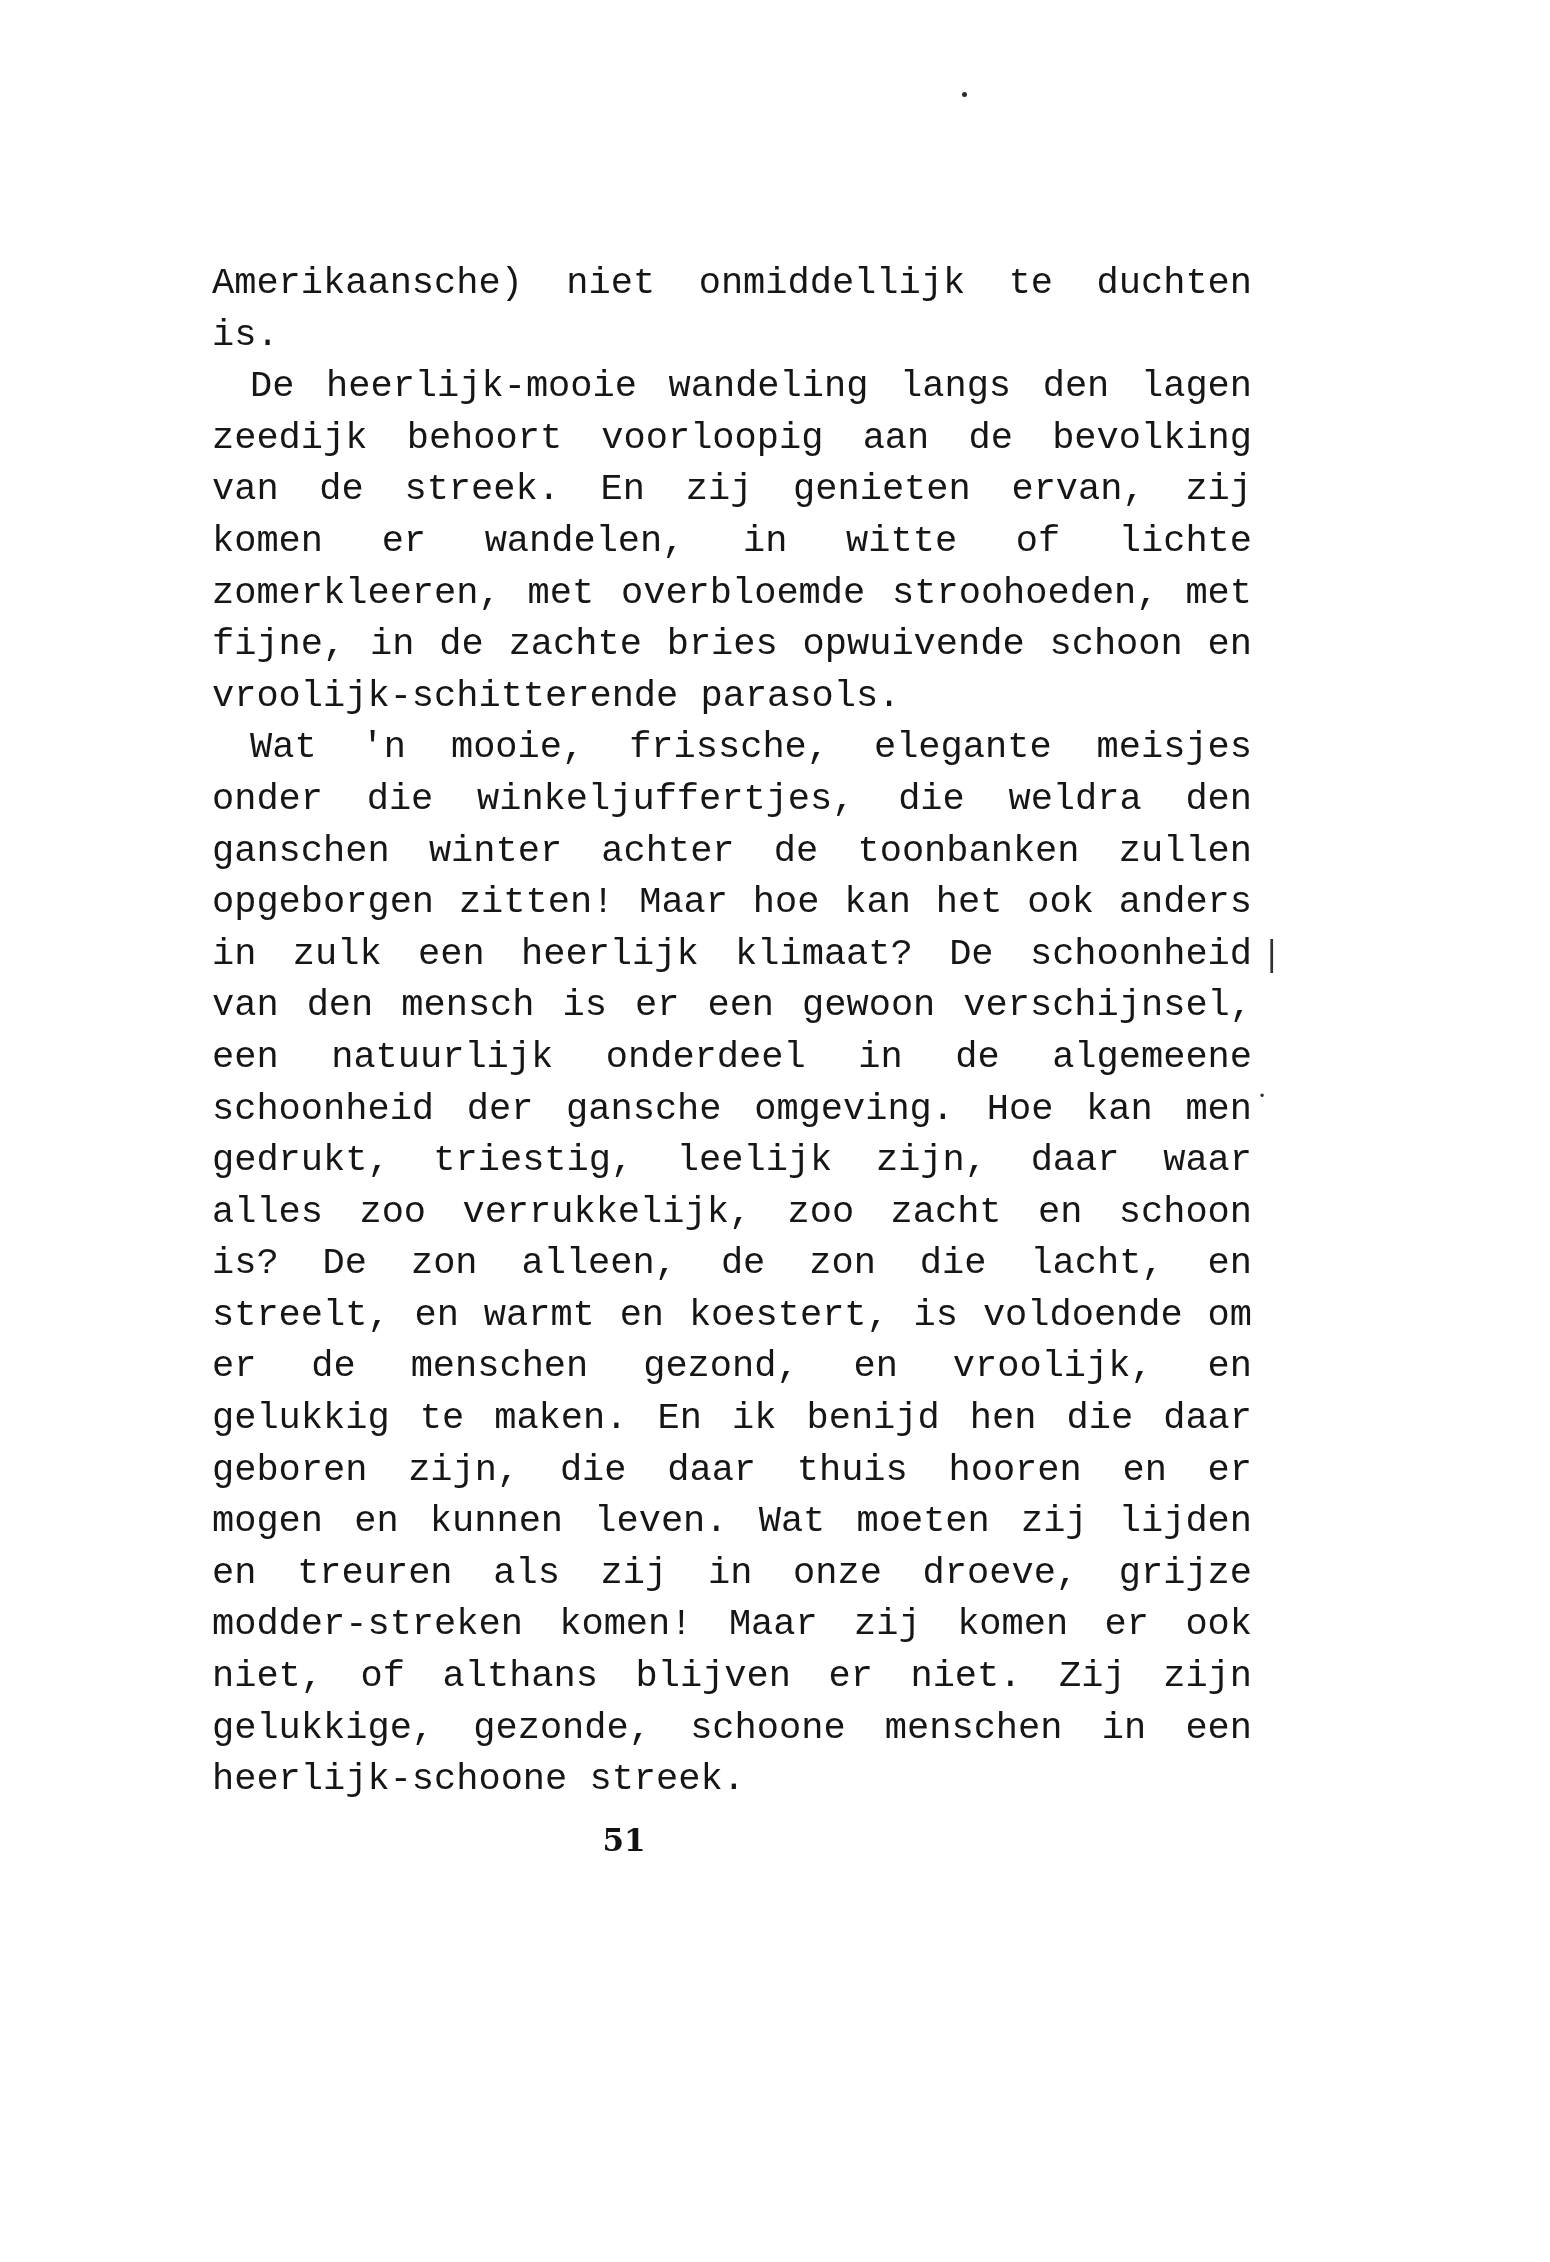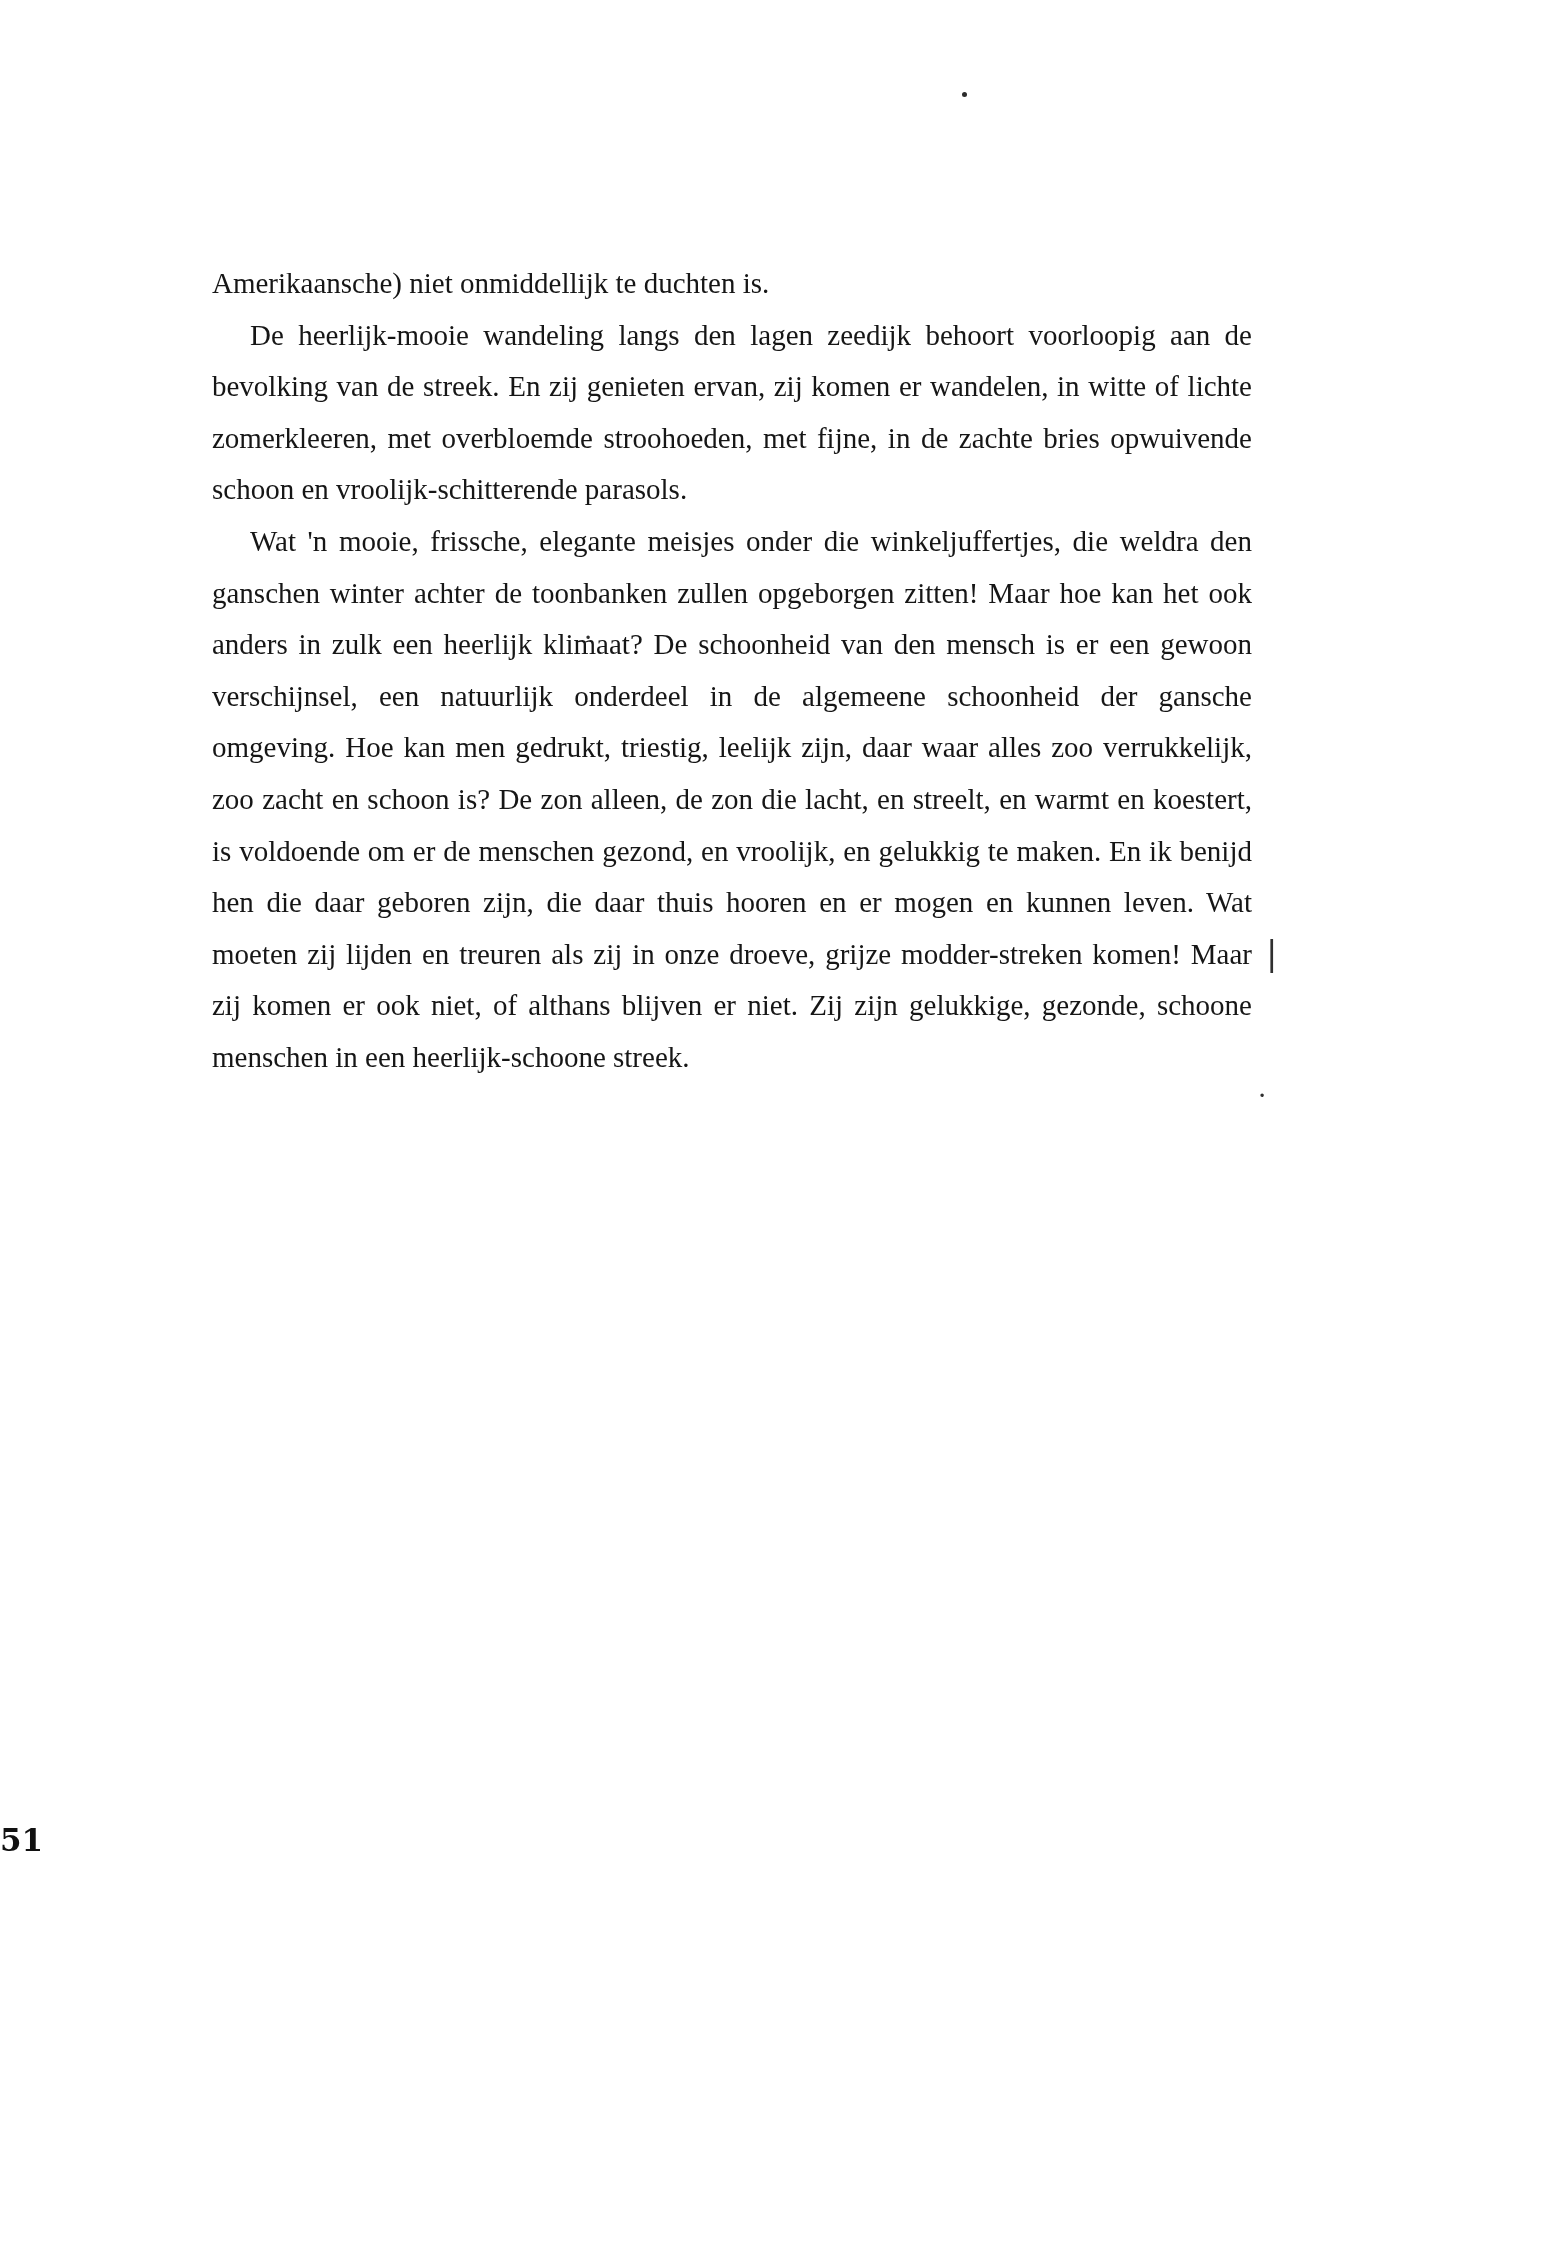--- a/index.html
+++ b/index.html
@@ -21,40 +21,40 @@
     background: #2b2b2b;
     border-radius: 50%;
     top: 92px;
     left: 962px;
   }
   .text-block {
     position: absolute;
     top: 258px;
     left: 212px;
     width: 1040px;
-    font-family: Liberation Serif, serif;
-    font-size: 29px;
+    font-family: Liberation Mono, monospace;
+    font-size: 37px;
     line-height: 51.6px;
     color: #161616;
     text-align: justify;
     text-justify: inter-word;
   }
   .text-block p {
     margin: 0;
     text-indent: 0;
   }
   .text-block p.indent {
     text-indent: 38px;
   }
   .page-number {
     position: absolute;
     top: 1822px;
     left: 0;
     width: 1248px;
-    text-align: left;
+    text-align: center;
     font-family: "DejaVu Serif", "Liberation Serif", serif;
     font-weight: bold;
     font-size: 31px;
     color: #111111;
   }
   .margin-mark {
     position: absolute;
     font-family: "DejaVu Serif", "Liberation Serif", serif;
     color: #303030;
   }

